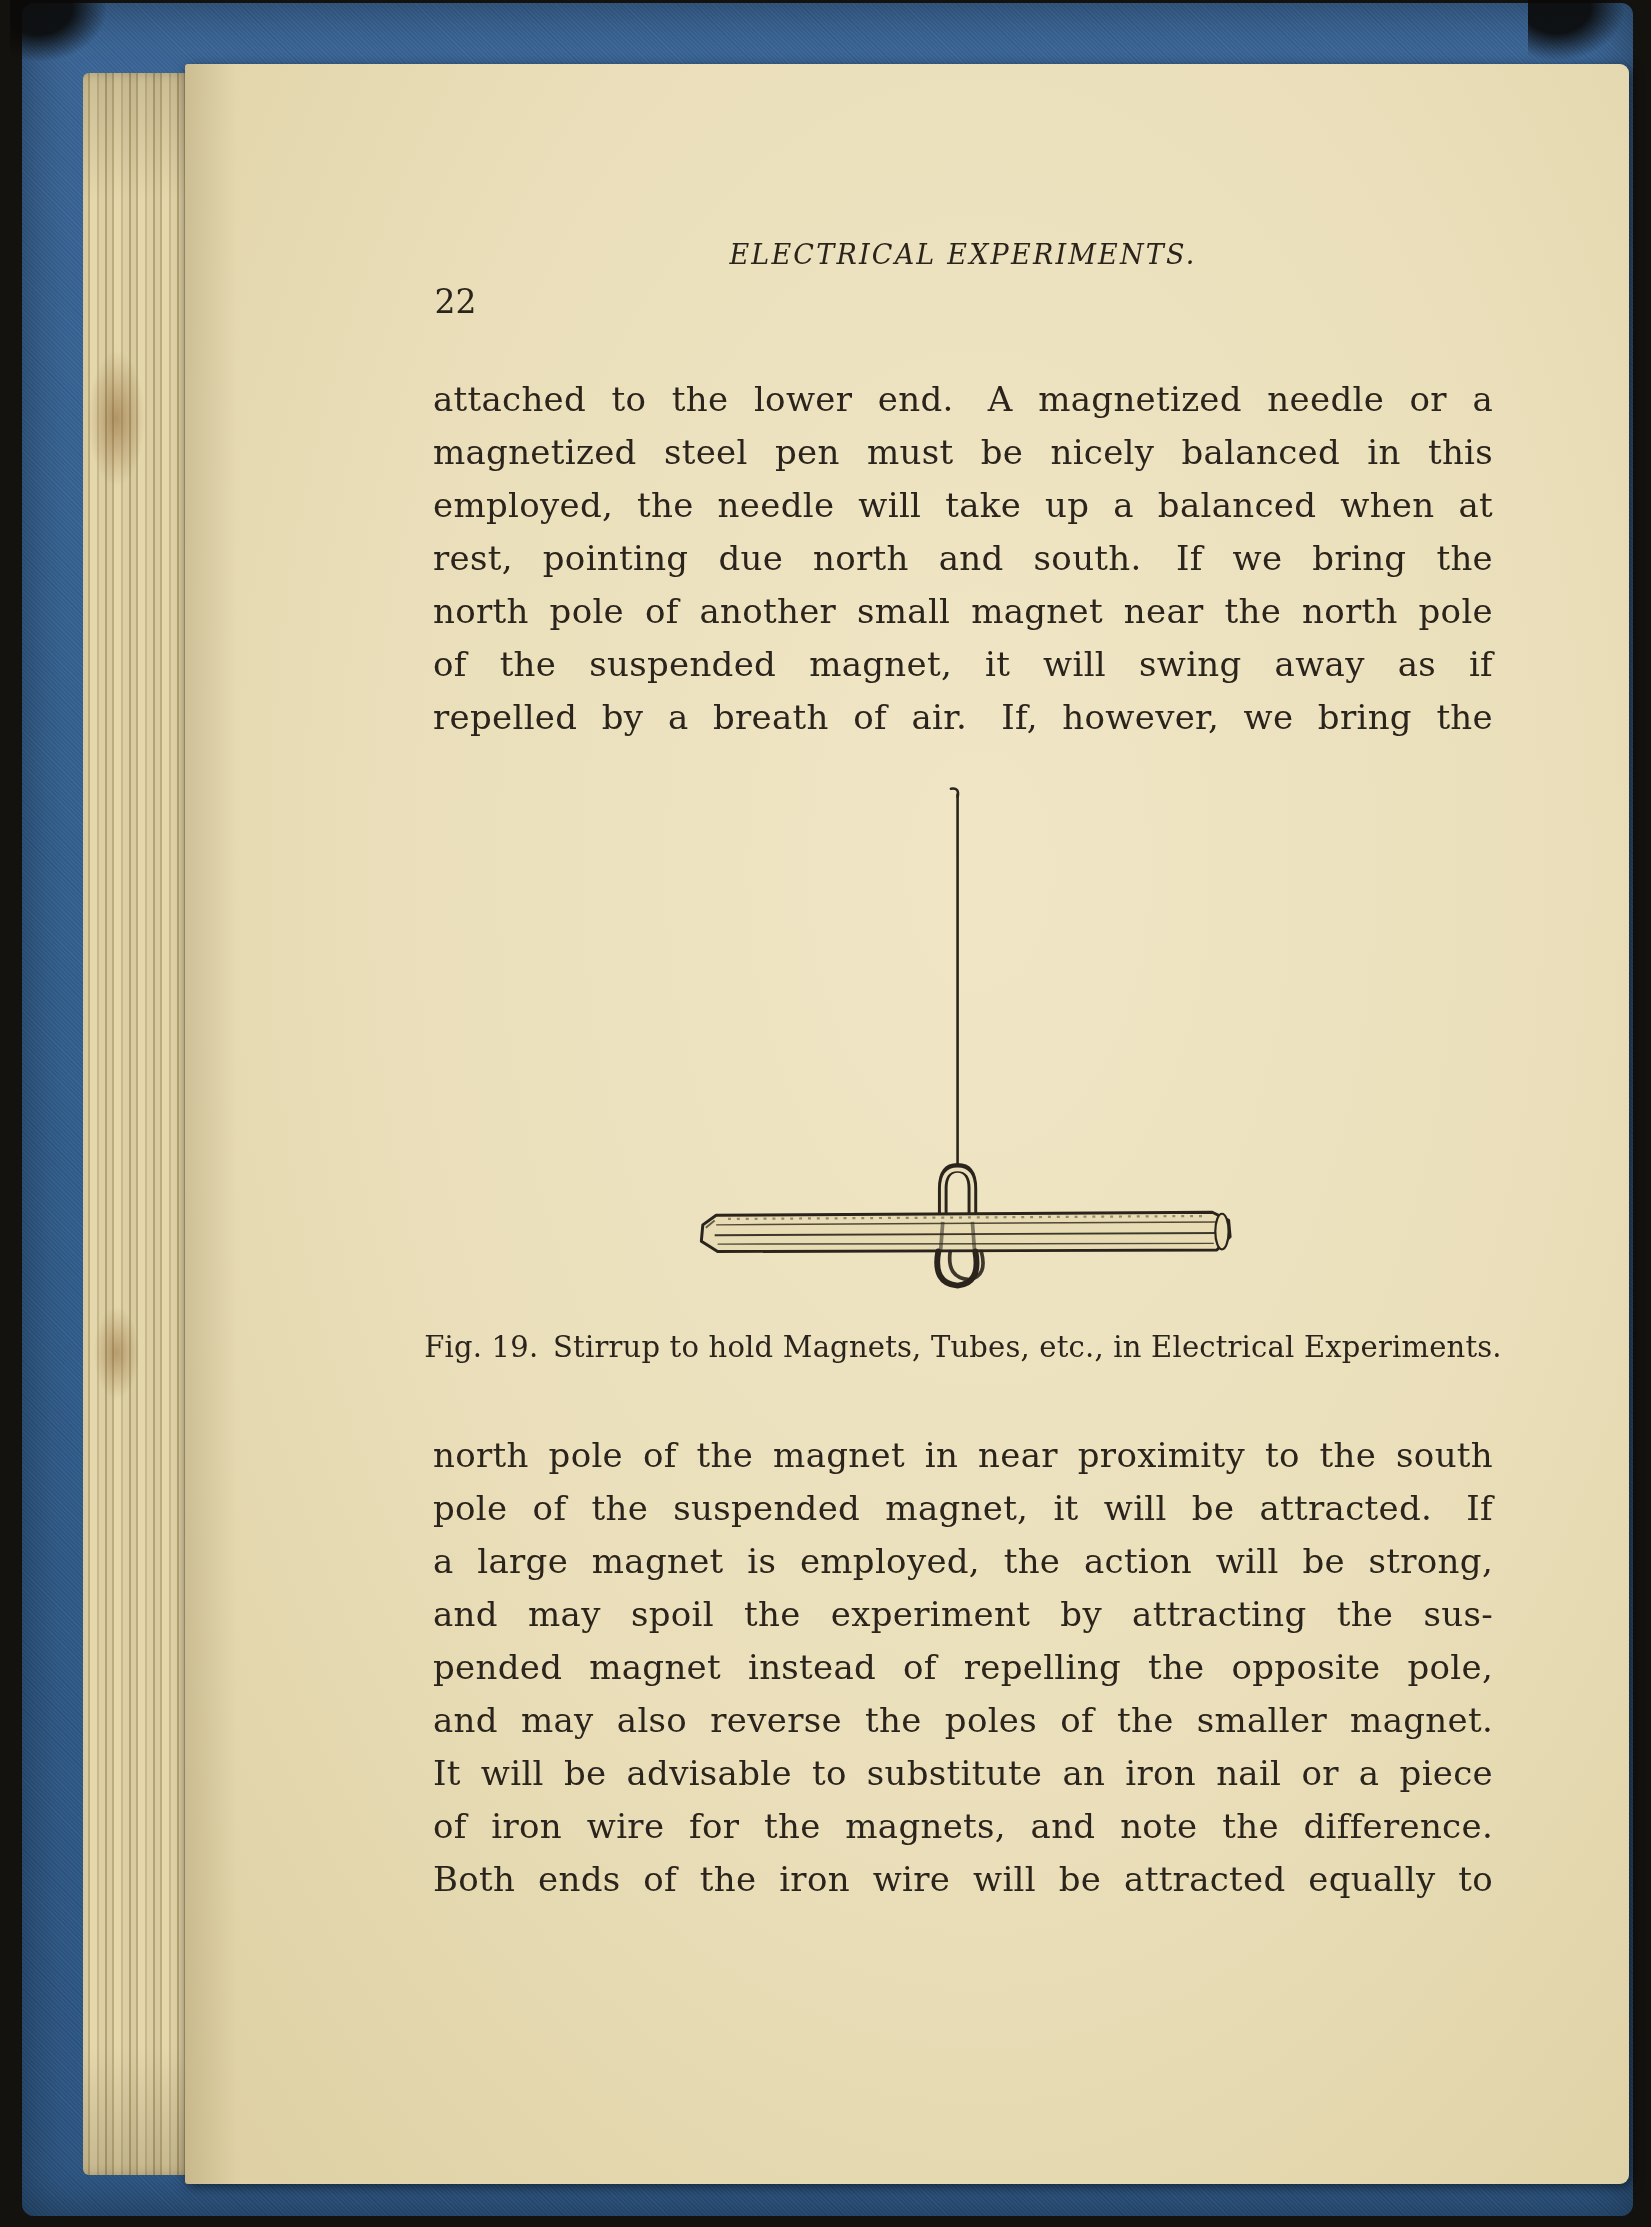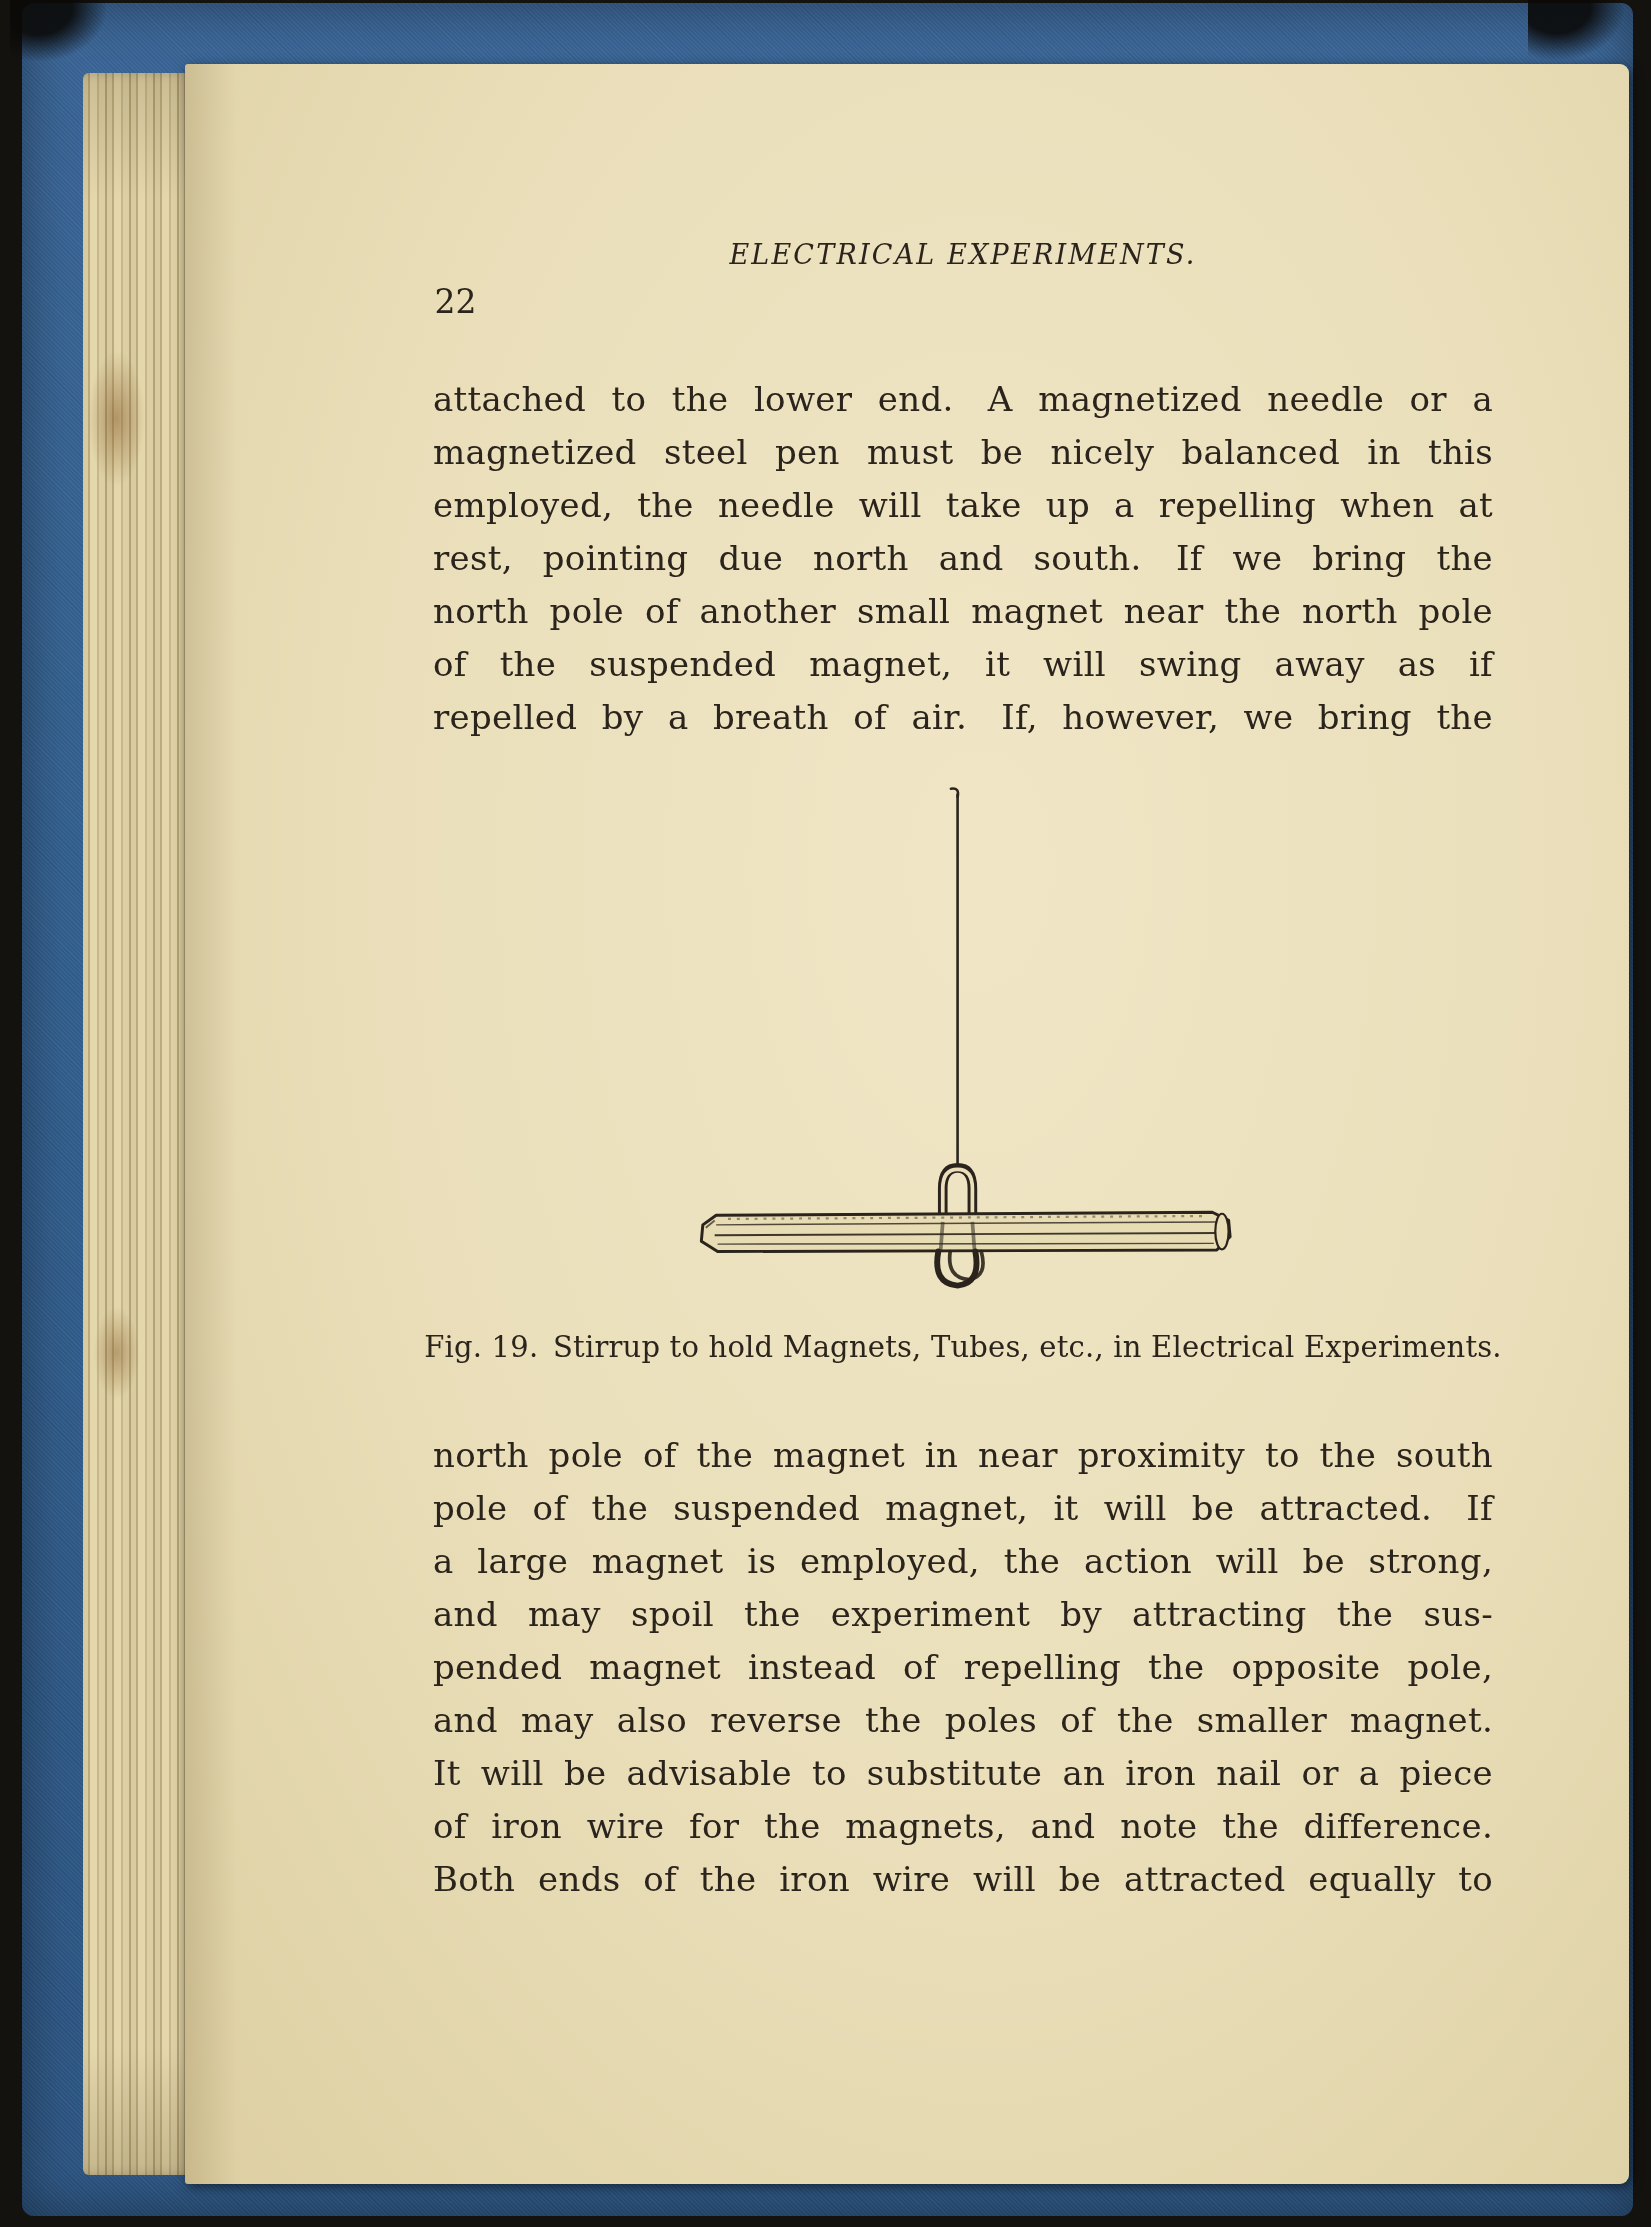--- a/index.html
+++ b/index.html
@@ -151,21 +151,21 @@
     <div class="text-column">
 
       <div class="page-header">
         <span class="page-number">22</span>
         <span class="running-title">ELECTRICAL EXPERIMENTS.</span>
       </div>
 
       <div class="para para-1">
           <div class="line">attached to the lower end. A magnetized needle or a</div>
           <div class="line">magnetized steel pen must be nicely balanced in this</div>
-          <div class="line">employed, the needle will take up a repelling when at</div>
+          <div class="line">employed, the needle will take up a balanced when at</div>
           <div class="line">rest, pointing due north and south. If we bring the</div>
           <div class="line">north pole of another small magnet near the north pole</div>
           <div class="line">of the suspended magnet, it will swing away as if</div>
           <div class="line">repelled by a breath of air. If, however, we bring the</div>
         </div>
 
       <div class="figure">
         <svg width="563" height="511" viewBox="0 0 760 690" fill="none">
 
           <g>

